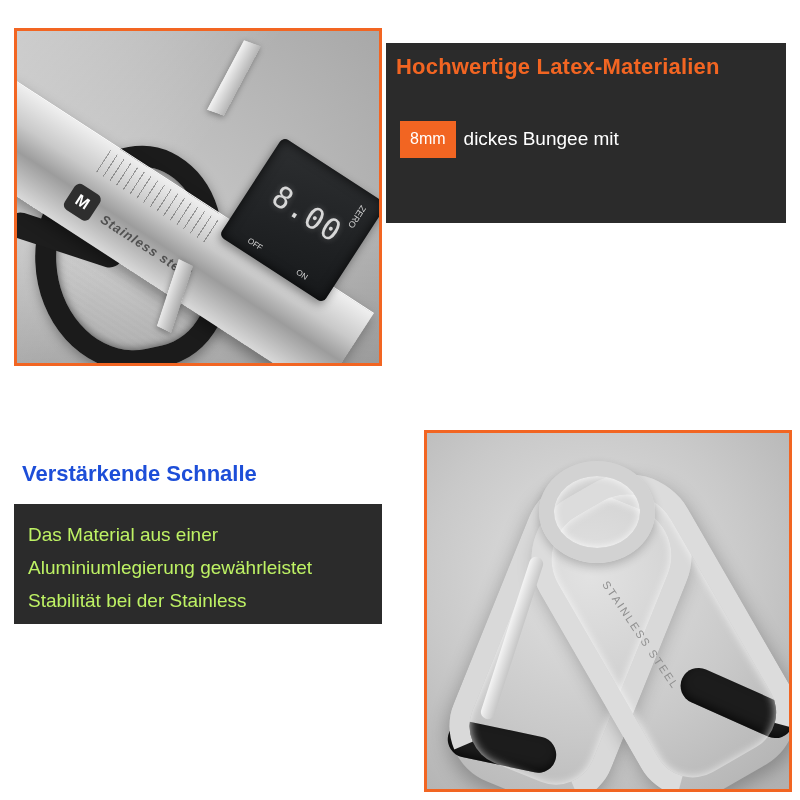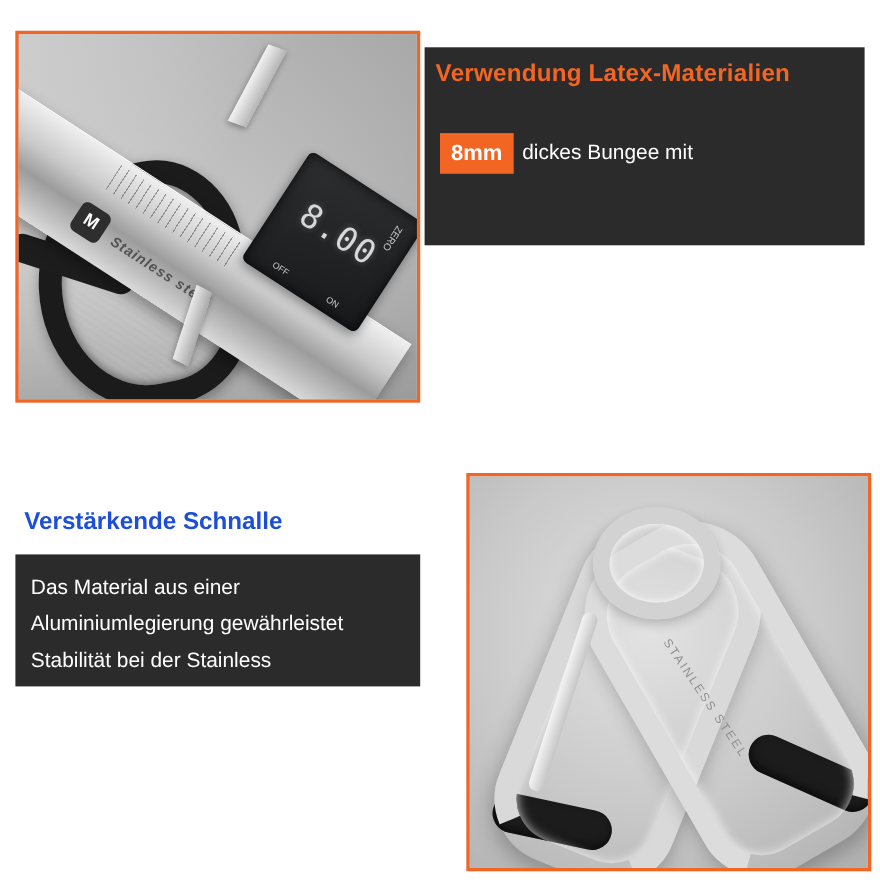--- a/index.html
+++ b/index.html
@@ -214,22 +214,22 @@
     top: 78px;
     width: 378px;
     font-size: 19px;
     line-height: 30px;
     color: #ffffff;
   }
   .chip {
     display: inline-block;
     background: #f26522;
     color: #ffffff;
-    font-weight: bold;
-    font-size: 20px;
+    font-weight: normal;
+    font-size: 16px;
     padding: 3px 10px 4px 10px;
     margin-right: 8px;
     vertical-align: middle;
   }
 
   
   #buckle-photo {
     left: 424px;
     top: 430px;
     width: 362px;
@@ -344,21 +344,21 @@
     height: 120px;
     background: #2b2b2b;
   }
   .bottom-body {
     position: absolute;
     left: 14px;
     top: 14px;
     width: 344px;
     font-size: 19px;
     line-height: 33px;
-    color: #ffffff;
+    color: #bef264;
   }
 </style>
 </head>
 <body>
 
 <div class="page">
 
   <div class="photo-frame" id="caliper-photo">
     <div class="cal-bg"></div>
 
@@ -379,21 +379,21 @@
       <div class="cal-btn-row">
         <span>OFF</span>
         <span>ON</span>
       </div>
       <div class="cal-zero">ZERO</div>
     </div>
   </div>
 
   <div id="top-text-panel">
     <div class="headline-bar">
-      <span class="headline">Verwendung Latex-Materialien</span>
+      <span class="headline">Hochwertige Latex-Materialien</span>
     </div>
     <div class="top-body">
       <span class="chip">8mm</span><span>dickes Bungee mit</span><br>
     </div>
   </div>
 
   <div id="bottom-headline-wrap">
     <span class="headline2">Verstärkende Schnalle</span>
   </div>
 

